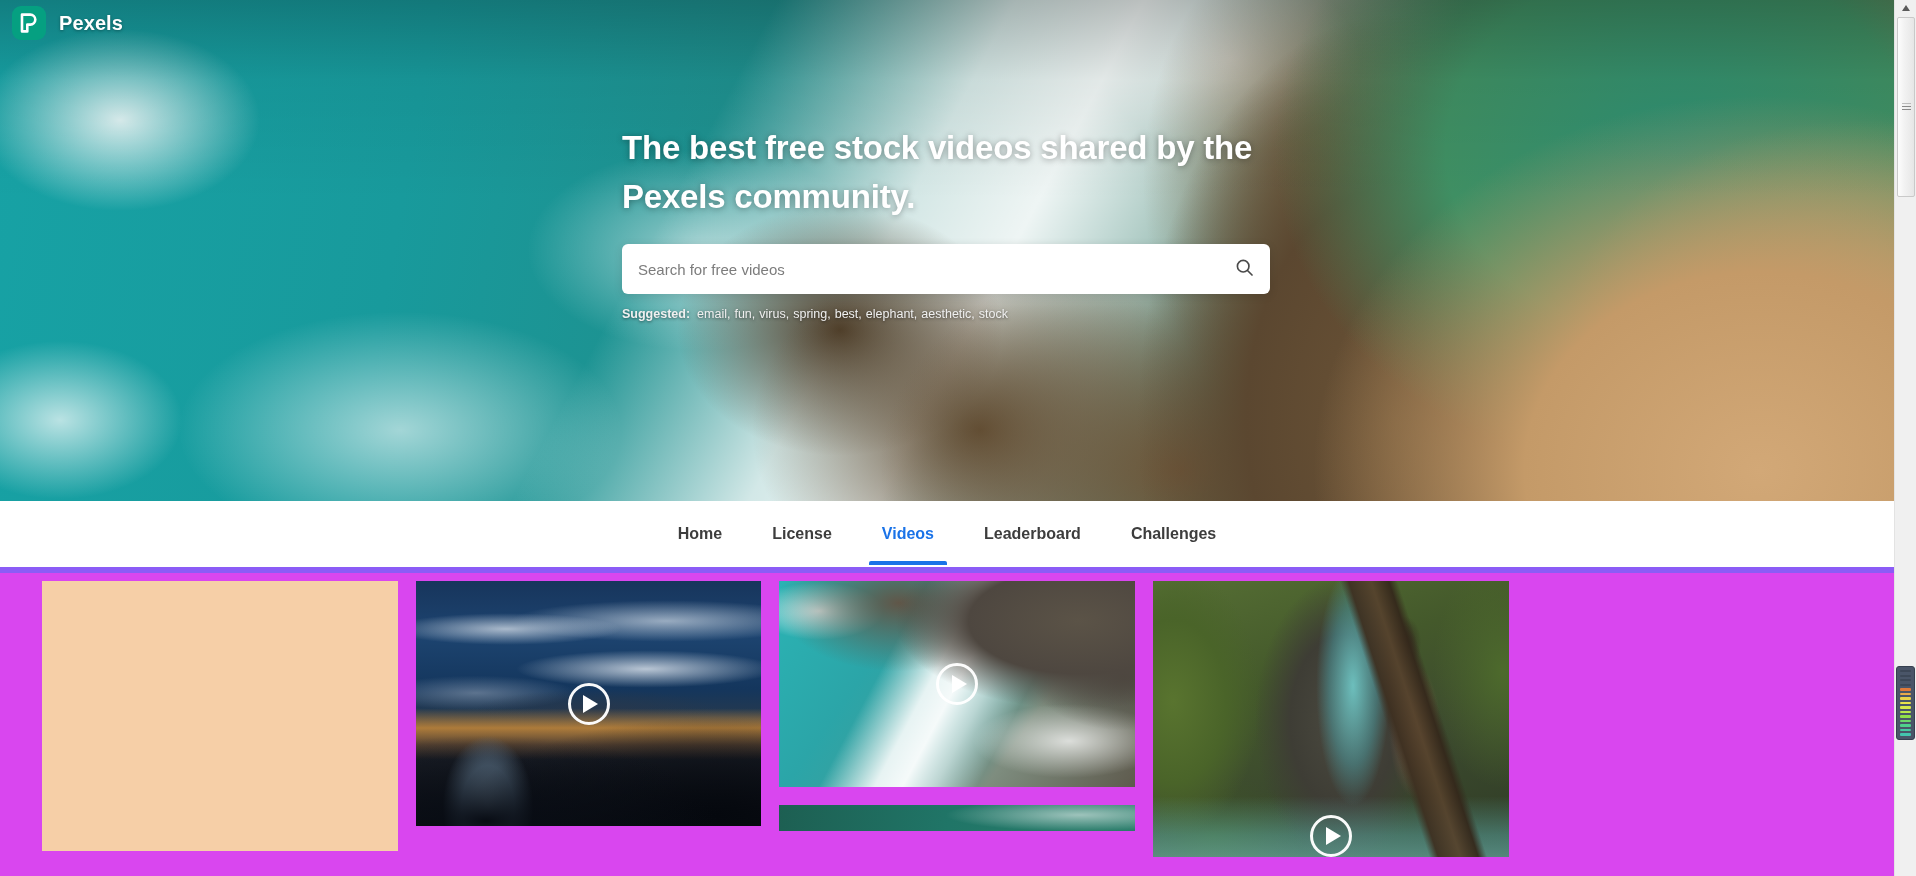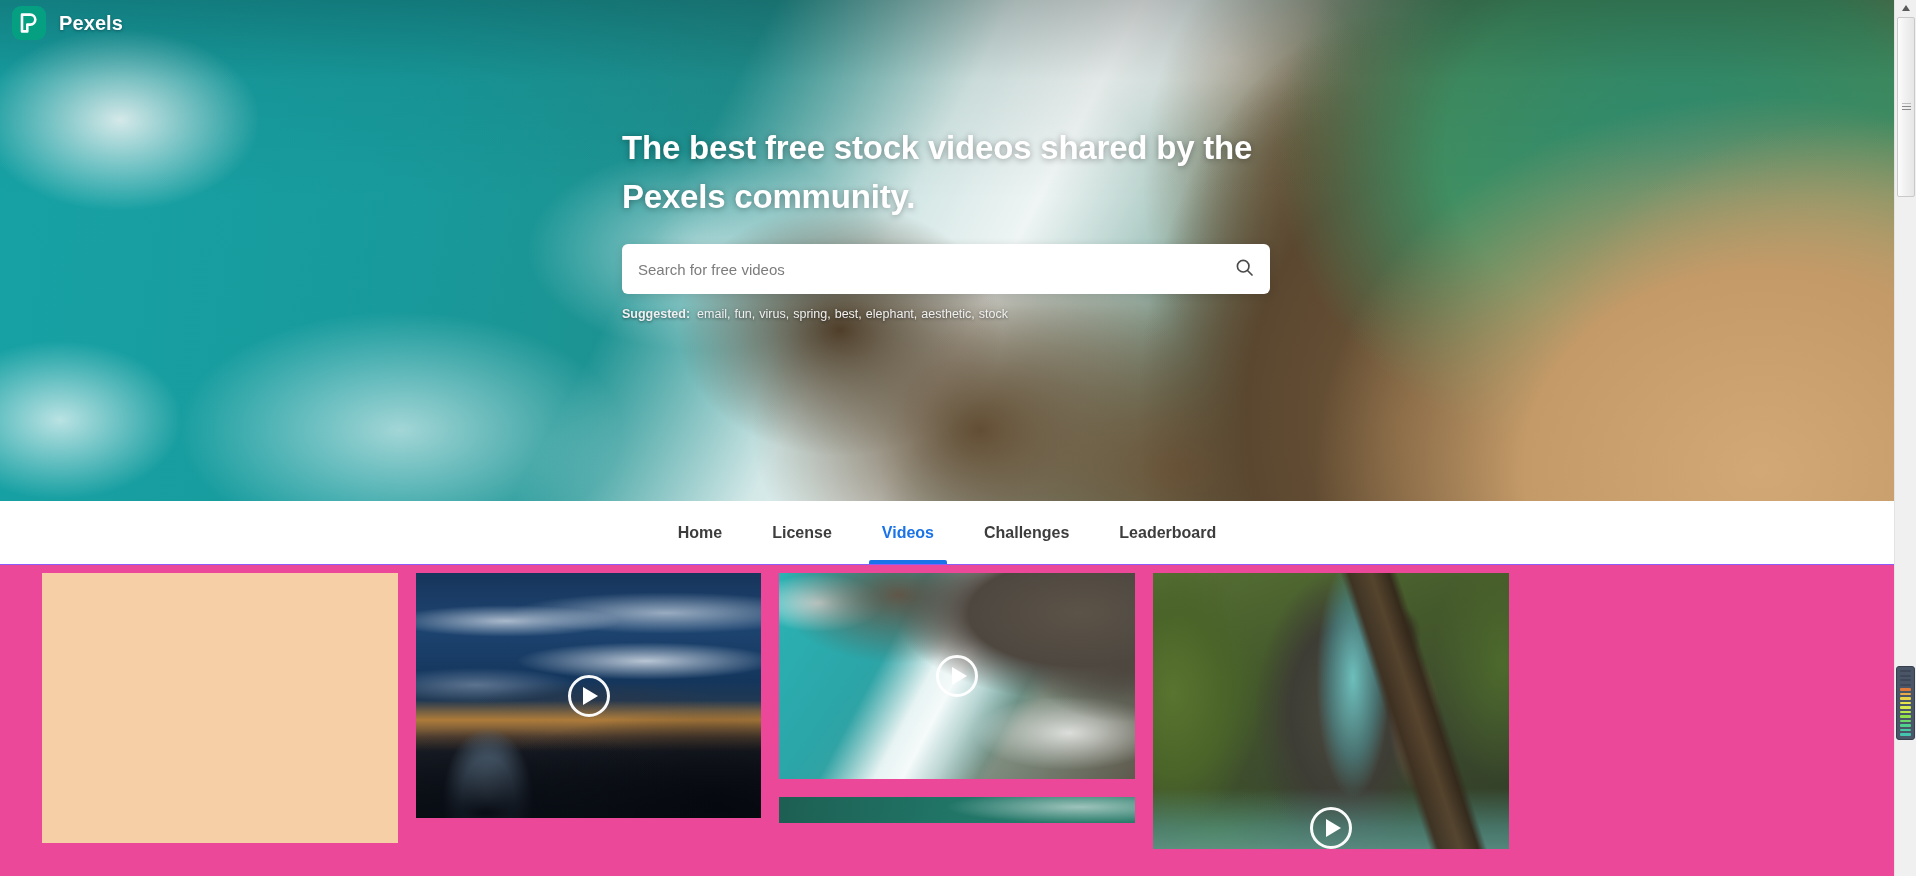--- a/index.html
+++ b/index.html
@@ -19,21 +19,21 @@
     height: 876px;
     overflow: hidden;
   }
 
   .page {
     position: absolute;
     top: 0; left: 0;
     width: 1894px;
     height: 876px;
     overflow: hidden;
-    background: #ec4899;
+    background: #d946ef;
   }
 
   
   .hero {
     position: relative;
     width: 1894px;
     height: 501px;
     overflow: hidden;
   }
 
@@ -242,23 +242,23 @@
     text-decoration: none;
     cursor: pointer;
   }
 
   .suggested-sep { margin-right: 4px; }
 
   
   .tabbar {
     position: relative;
     width: 1894px;
-    height: 64px;
+    height: 72px;
     background: #ffffff;
-    border-bottom: 1px solid #8b5cf6;
+    border-bottom: 6px solid #8b5cf6;
     display: flex;
     align-items: center;
     justify-content: center;
     gap: 0;
   }
 
   .tab {
     position: relative;
     font-size: 16px;
     font-weight: 700;
@@ -580,22 +580,22 @@
             <span class="suggested-sep">,</span>
           <a class="suggested-tag" href="#">stock</a>
         </div>
       </div>
     </section>
 
     <nav class="tabbar">
       <a class="tab" href="#">Home</a>
       <a class="tab" href="#">License</a>
       <a class="tab active" href="#">Videos</a>
+      <a class="tab" href="#">Leaderboard</a>
       <a class="tab" href="#">Challenges</a>
-      <a class="tab" href="#">Leaderboard</a>
     </nav>
 
 
     <div class="grid">
 
       <div class="col col-1">
         <div class="card">
           <div class="art-peach"></div>
         </div>
 

